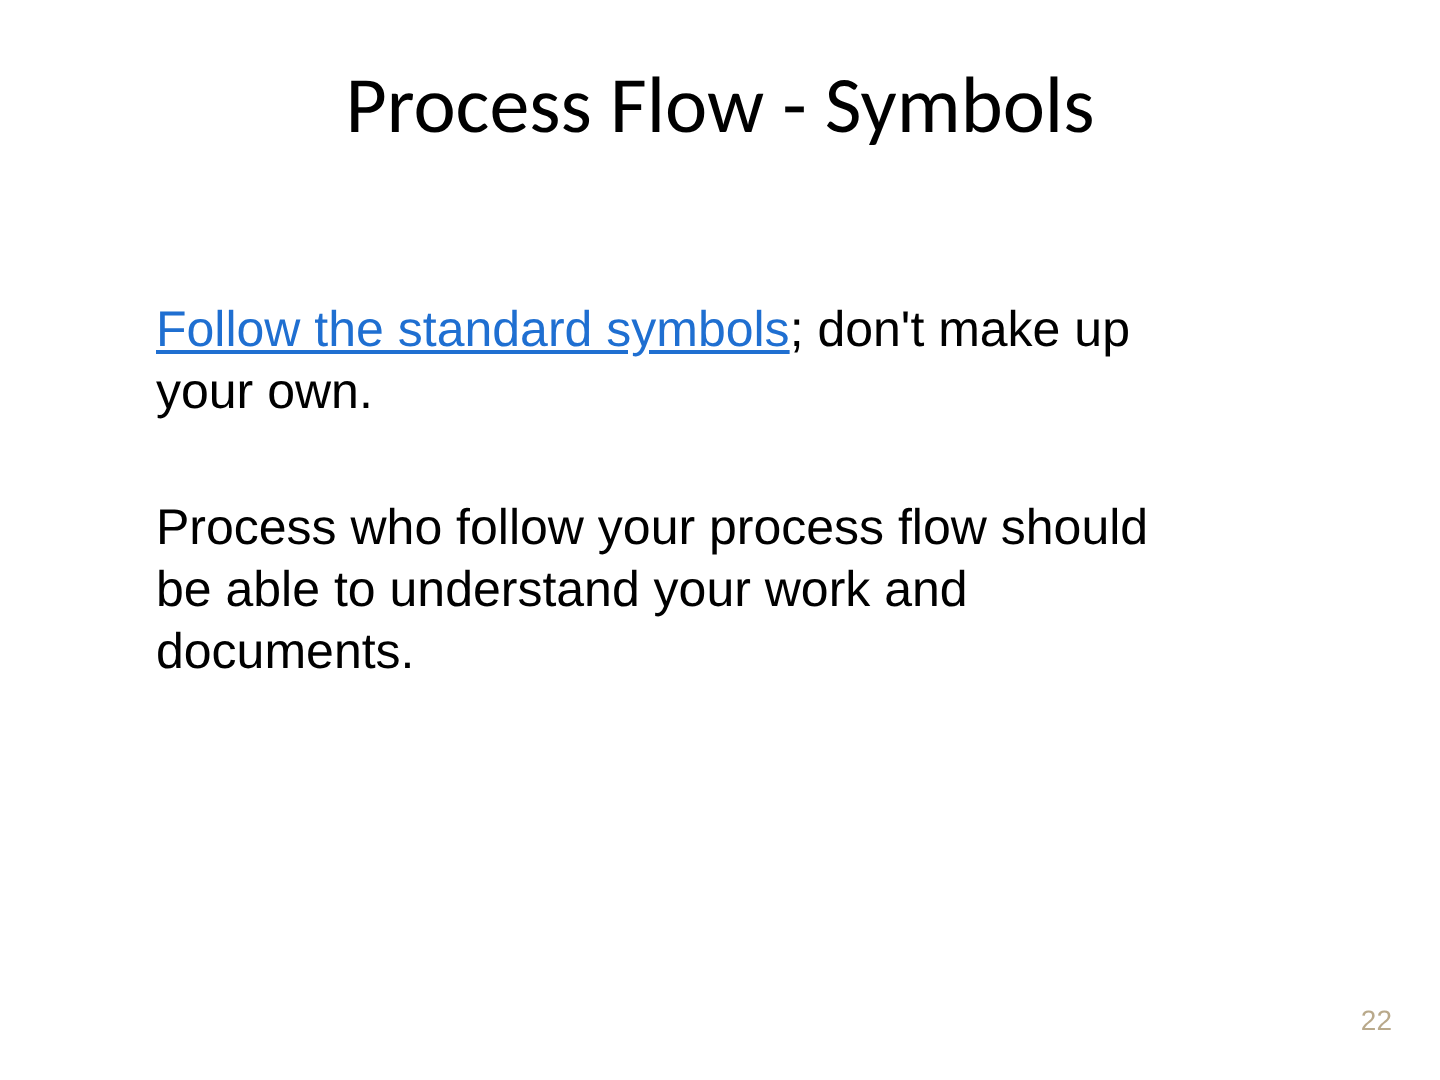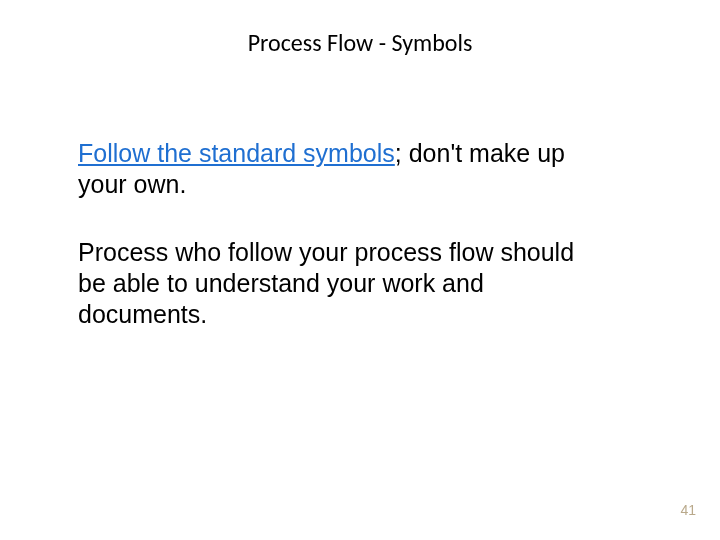--- a/index.html
+++ b/index.html
@@ -18,36 +18,36 @@
     height: 540px;
     box-sizing: border-box;
   }
   .title {
     position: absolute;
     top: 28px;
     left: 0;
     width: 720px;
     text-align: center;
     font-family: "Segoe UI", "Calibri", "Trebuchet MS", Arial, sans-serif;
-    font-size: 24px;
+    font-size: 40px;
     font-weight: 400;
     color: #000;
     letter-spacing: 0px;
   }
   .body {
     position: absolute;
     top: 138px;
     left: 78px;
     width: 500px;
     font-size: 25px;
     line-height: 1.25;
     color: #000;
   }
   .body p {
-    margin: 0 0 36px 0;
+    margin: 12px 0 36px 0;
   }
   .link-like {
     color: #1f6fd1;
     text-decoration: underline;
   }
   .pagenum {
     position: absolute;
     right: 24px;
     bottom: 22px;
     font-size: 14px;
@@ -61,15 +61,15 @@
 
   <div class="title">Process Flow - Symbols</div>
 
   <div class="body">
     <p>
       <span class="link-like">Follow the standard symbols</span><span>; don't make up your own.</span>
     </p>
     <p>Process who follow your process flow should be able to understand your work and documents.</p>
   </div>
 
-  <div class="pagenum">41</div>
+  <div class="pagenum">22</div>
 
 </div>
 
 </body></html>

